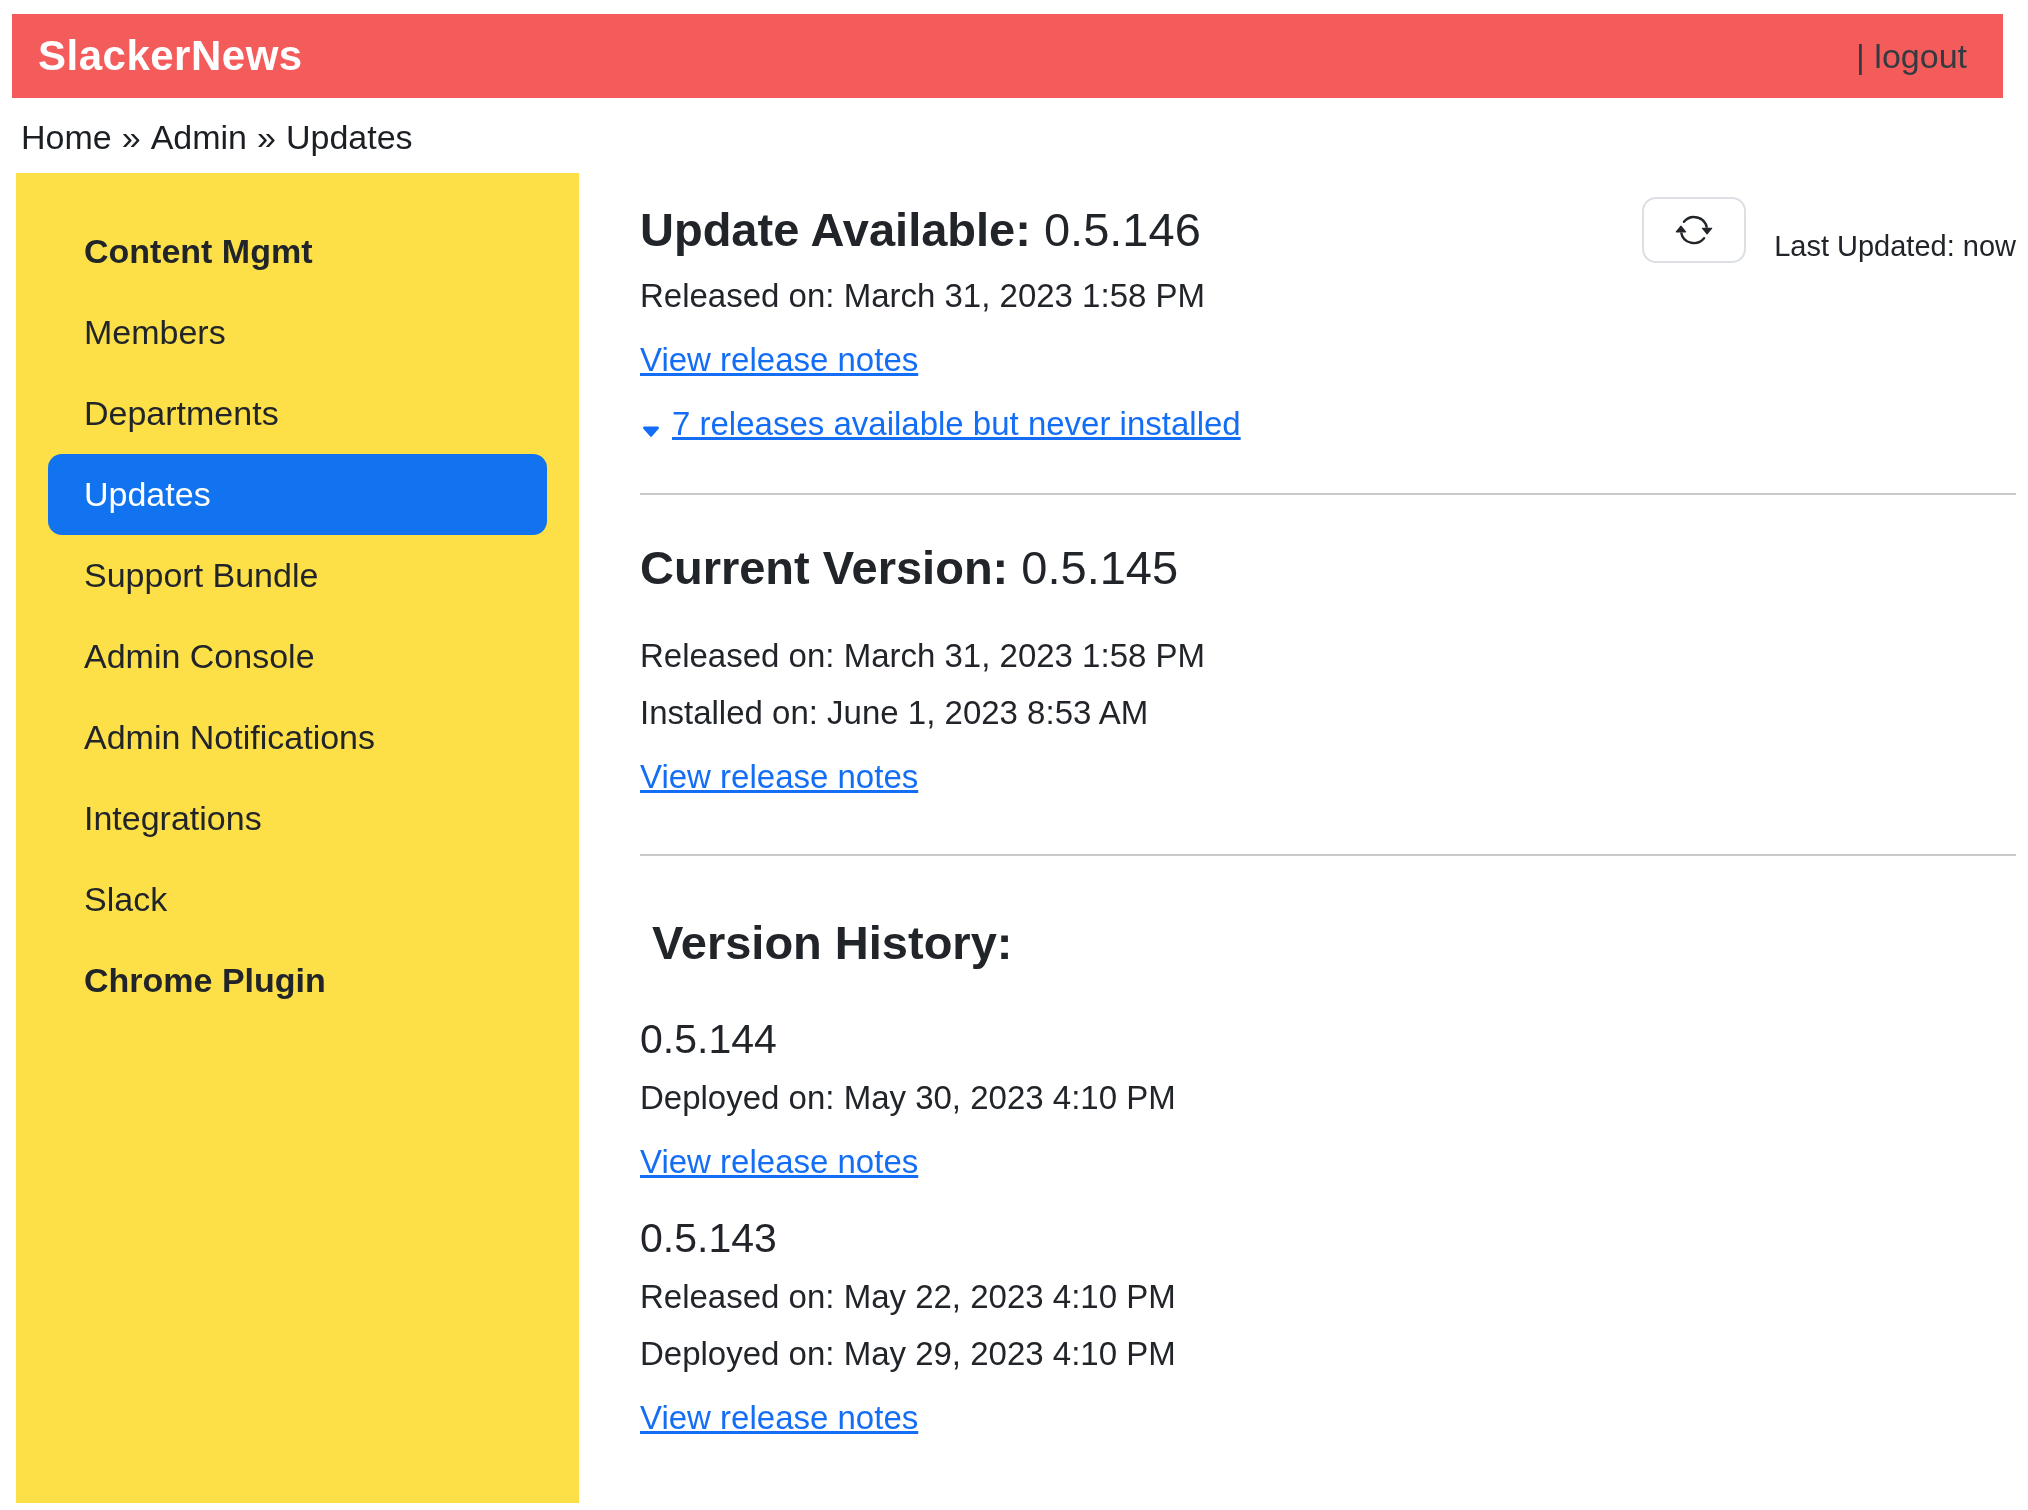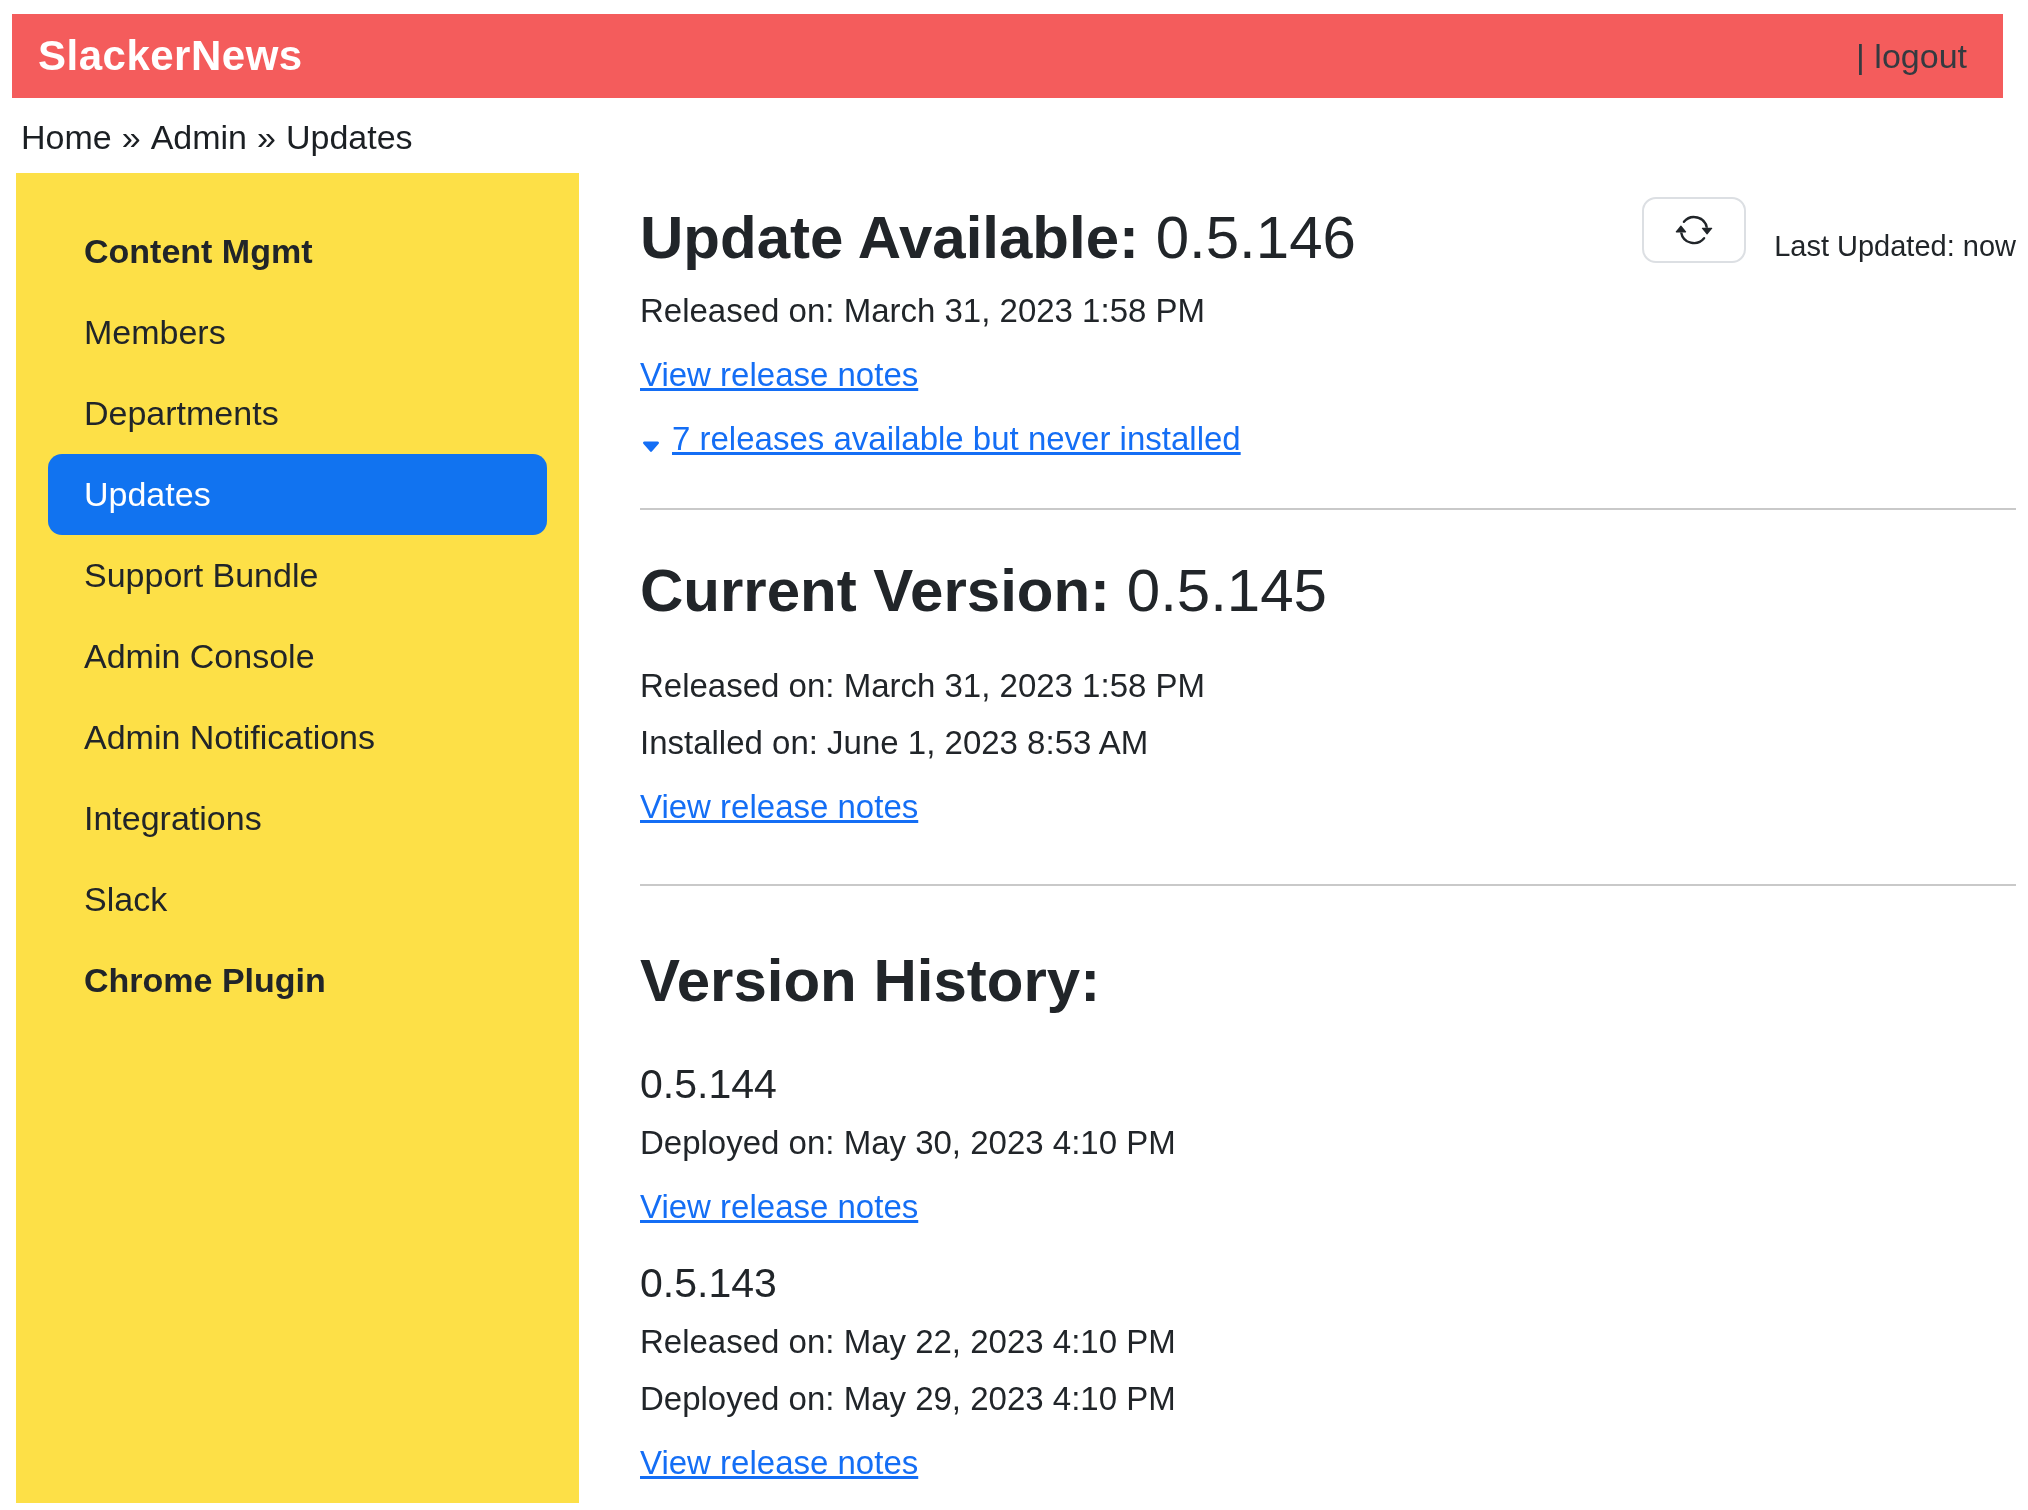--- a/index.html
+++ b/index.html
@@ -69,21 +69,21 @@
   }
   
   .main {
     flex: 1;
     margin-left: 61px;
     margin-right: 12px;
     position: relative;
     padding-top: 4px;
   }
   h1.section-heading {
-    font-size: 60px;
+    font-size: 47px;
     font-weight: 700;
     margin: 26px 0 16px 0;
     line-height: 1.15;
   }
   h1.section-heading .version-num { font-weight: 400; }
   .meta {
     font-size: 33px;
     margin: 10px 0;
     line-height: 1.4;
   }
@@ -105,21 +105,21 @@
     text-decoration: underline;
     cursor: pointer;
   }
   .caret-icon { margin-right: 10px; display: inline-flex; }
   hr.divider {
     border: none;
     border-top: 2px solid #c9c9c9;
     margin: 46px 0;
   }
   .current-section h1.section-heading { margin-bottom: 38px; }
-  .history-section h1.section-heading { margin: 60px 0 46px 0; }
+  .history-section h1.section-heading { margin: 60px 0 46px 12px; }
   .vh-version {
     font-size: 41px;
     font-weight: 400;
     margin: 14px 0 12px 0;
   }
   .vh-entry { margin-bottom: 22px; }
   
   .status-panel {
     position: absolute;
     top: 24px;

